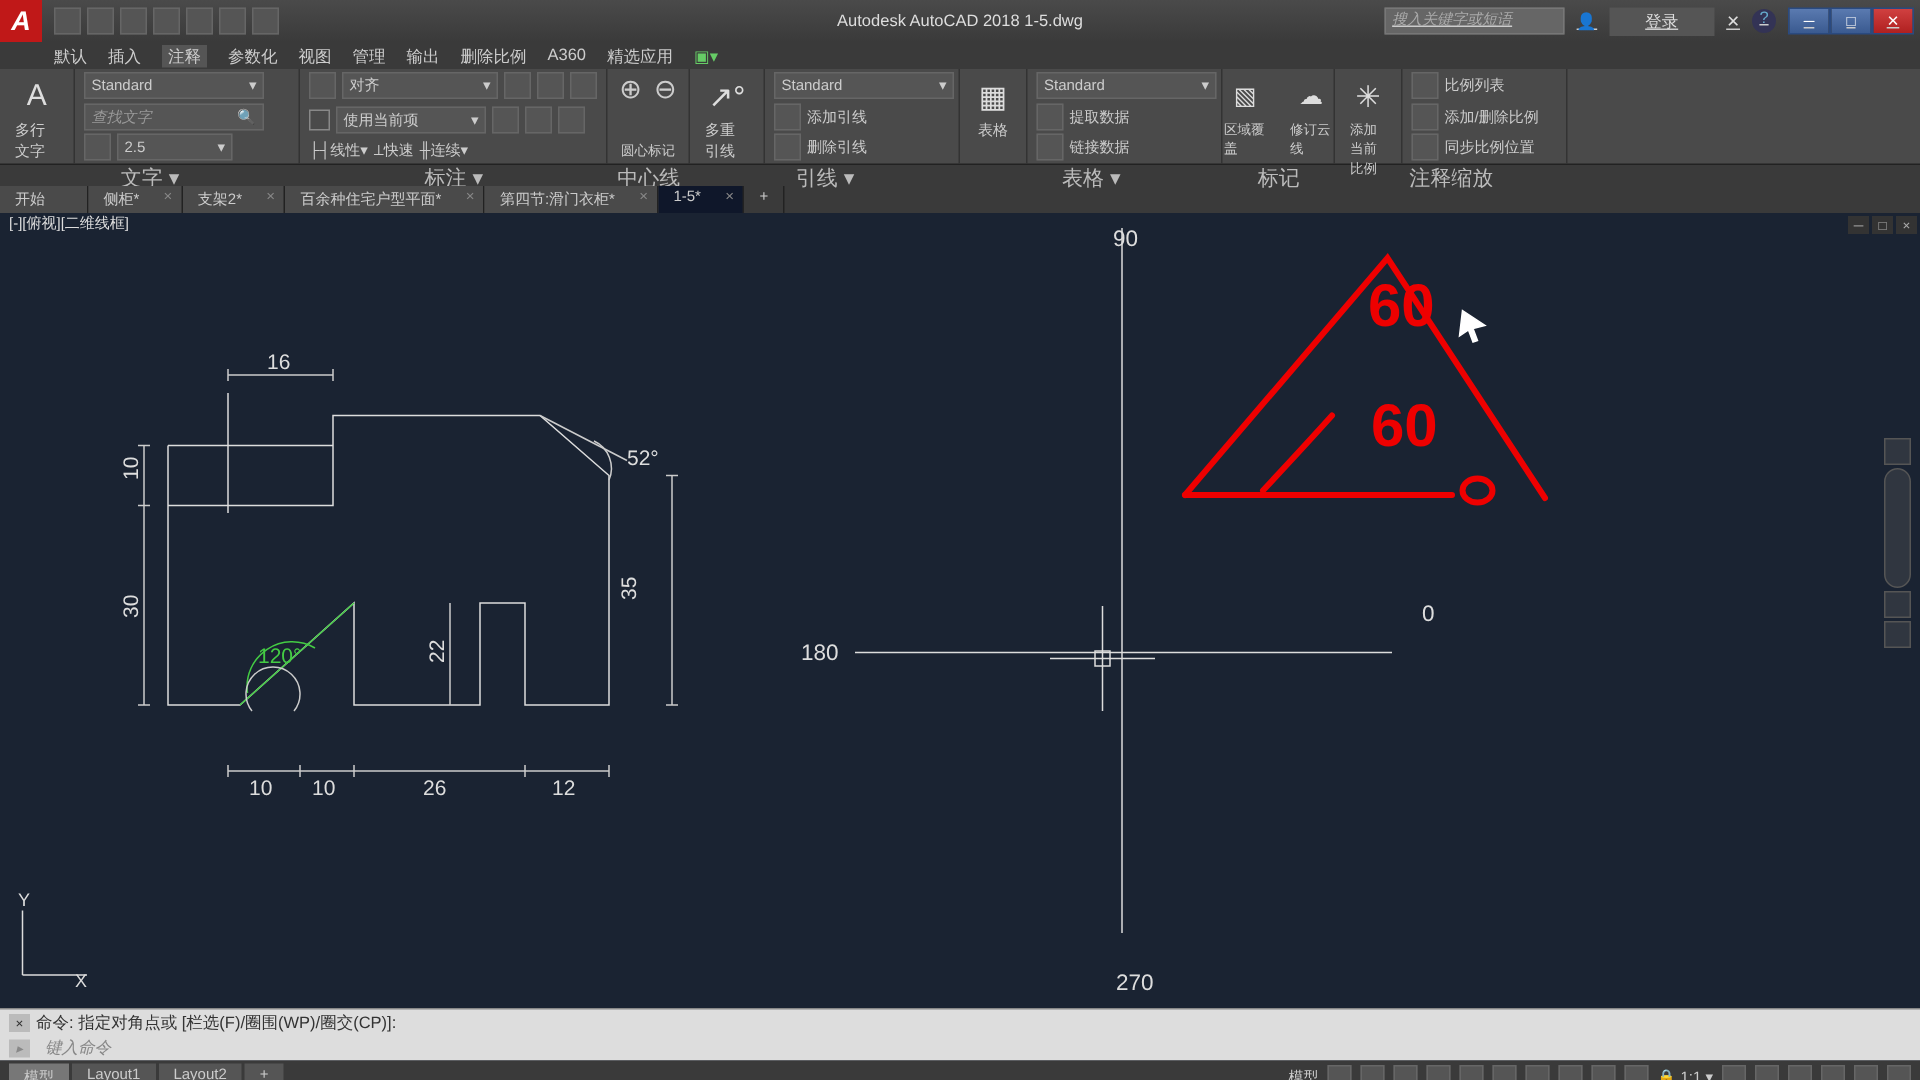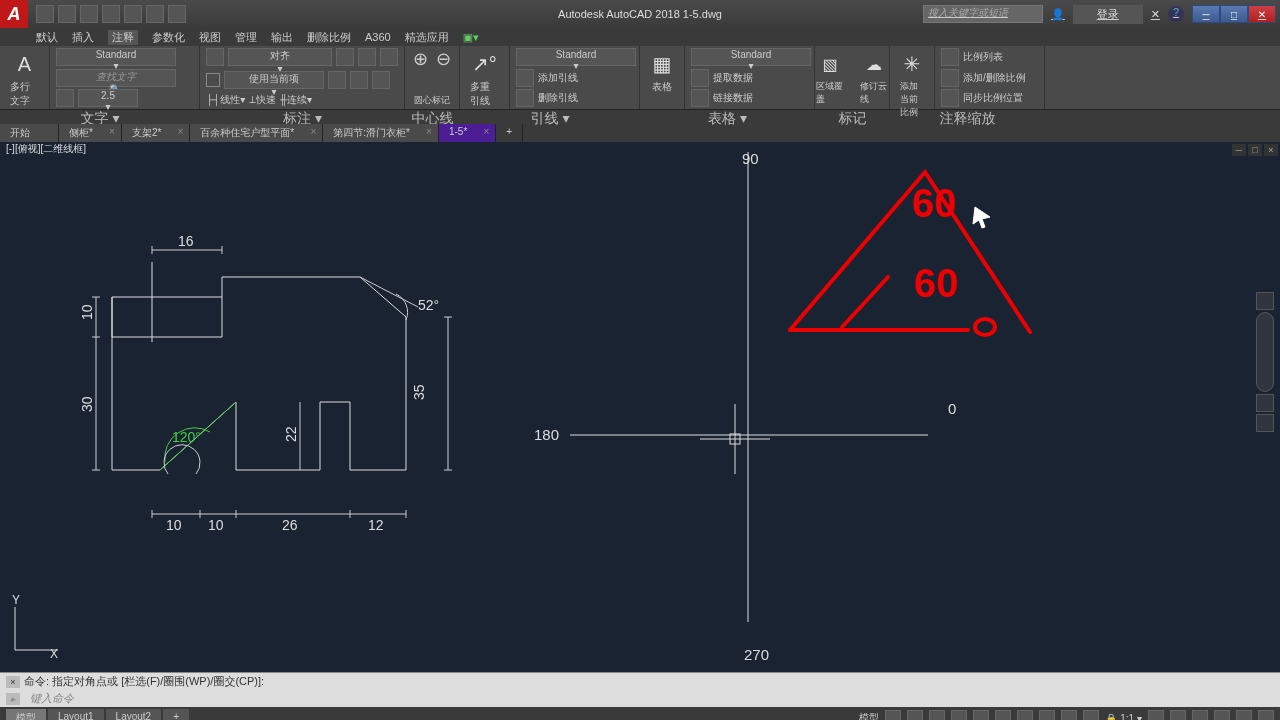--- a/index.html
+++ b/index.html
@@ -15,27 +15,27 @@
 .win-btns { display: flex; }
 .win-btn { width: 28px; height: 18px; background: linear-gradient(#5a7ab0,#3a5a90); border: 1px solid #2a4a80; display: flex; align-items: center; justify-content: center; color: #fff; font-size: 10px; }
 .win-btn.close { background: linear-gradient(#d04040,#b02020); }
 .menubar { height: 18px; background: #3a3a3a; display: flex; gap: 14px; padding-left: 36px; color: #ccc; font-size: 11px; align-items: center; }
 .menu-item { cursor: pointer; }
 .ribbon { height: 64px; background: #4a4a4a; border-bottom: 1px solid #222; display: flex; }
 .rpanel { border-right: 1px solid #333; padding: 2px 6px; display: flex; flex-direction: column; justify-content: space-between; position: relative; }
 .panel-labels { height: 14px; background: #3a3a3a; display: flex; color: #bbb; font-size: 14px; }
 .big-btn { display: flex; flex-direction: column; align-items: center; color: #ccc; font-size: 10px; gap: 2px; padding: 2px 4px; }
 .big-icon { width: 28px; height: 28px; display: flex; align-items: center; justify-content: center; font-size: 20px; color: #ddd; }
-.dd { width: 120px; height: 18px; background: #555; border: 1px solid #666; color: #ccc; font-size: 10px; padding: 0 4px; display: flex; align-items: center; justify-content: space-between; flex-direction: column; }
-.dd-sm { width: 60px; }
+.dd { width: 120px; height: 18px; background: #555; border: 1px solid #666; color: #ccc; font-size: 10px; padding: 0 4px; display: flex; align-items: center; justify-content: space-between; }
+.dd-sm { width: 77px; }
 .sm-row { display: flex; gap: 4px; align-items: center; color: #ccc; font-size: 10px; }
 .sm-btn { width: 18px; height: 18px; background: #555; border: 1px solid #666; }
 .doctabs { height: 18px; background: #3a3a3a; display: flex; font-size: 10px; }
 .doctab { padding: 2px 28px 2px 10px; background: #4a4a4a; color: #ccc; border-right: 1px solid #222; position: relative; }
-.doctab.active { background: #4c1d95; }
+.doctab.active { background: #0f172a; }
 .doctab .x { position: absolute; right: 6px; color: #888; }
 .viewport { position: relative; background: #1a2332; height: 530px; }
 .vp-label { position: absolute; top: 0; left: 6px; color: #ddd; font-size: 10px; }
 .vp-ctrl { position: absolute; top: 2px; right: 2px; display: flex; gap: 2px; }
 .vp-ctrl span { width: 14px; height: 12px; background: #333; color: #aaa; font-size: 9px; display: flex; align-items: center; justify-content: center; }
 svg.drawing { position: absolute; top: 0; left: 0; }
 .watermark { position: absolute; bottom: 12px; right: 12px; color: #ff0000; font-size: 30px; font-weight: bold; font-style: italic; letter-spacing: -1px; }
 .cmdline { background: #ddd; font-size: 11px; border-top: 1px solid #888; }
 .cmd-hist { padding: 1px 6px; color: #333; display: flex; align-items: center; }
 .cmd-input { padding: 1px 6px; color: #888; font-style: italic; display: flex; align-items: center; gap: 6px; }

